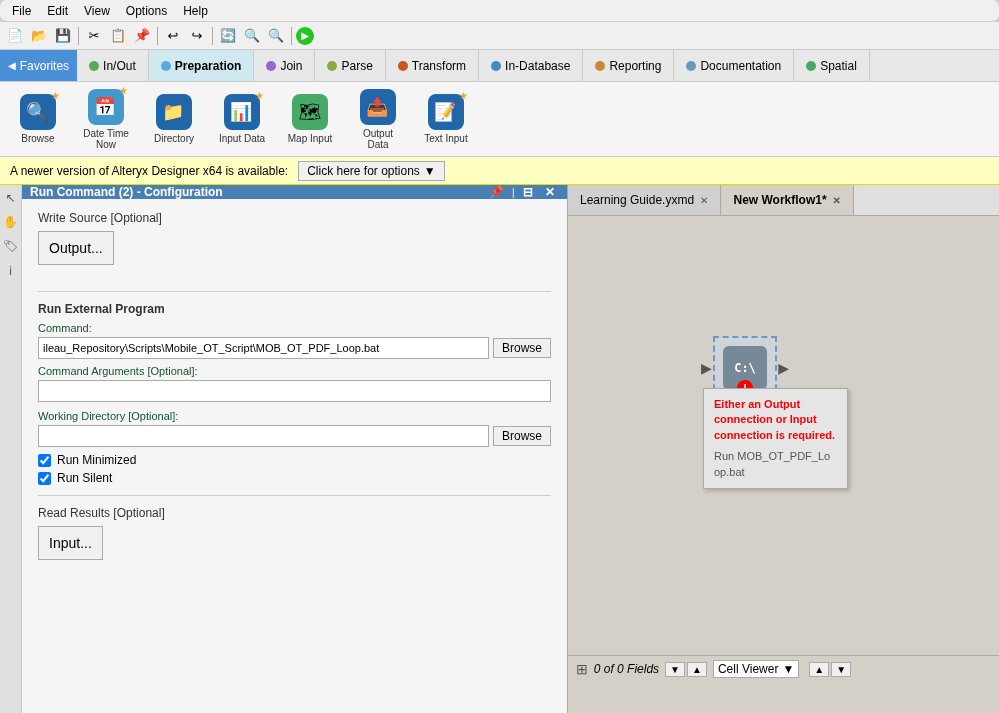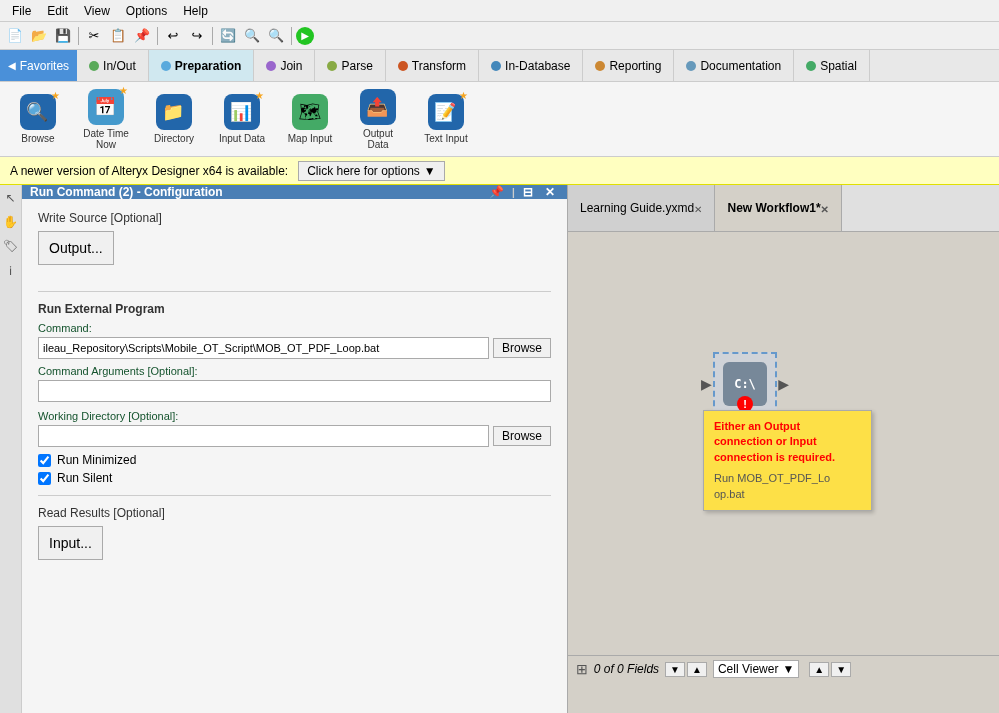--- a/index.html
+++ b/index.html
@@ -6,20 +6,21 @@
     body { font-family: 'Segoe UI', Arial, sans-serif; font-size: 12px; background: #d4d0c8; overflow: hidden; width: 999px; height: 713px; }
 
     
     .menu-bar {
       background: #f0f0f0;
       display: flex;
       align-items: center;
       height: 22px;
       padding: 0 4px;
       border-bottom: 1px solid #ccc;
+      border-radius: 7px;
     }
     .menu-item {
       padding: 2px 8px;
       cursor: pointer;
       font-size: 12px;
     }
 
     
     .toolbar {
       background: #f0f0f0;
@@ -169,24 +170,24 @@
     }
 
     
     .workflow-tabs {
       display: flex;
       background: #e0e0e0;
       border-bottom: 1px solid #aaa;
       align-items: center;
     }
     .workflow-tab {
-      padding: 16px 12px;
+      padding: 8px 12px;
       font-size: 12px; cursor: pointer;
       border-right: 1px solid #aaa;
-      display: flex; align-items: flex-end; gap: 0;
+      display: flex; align-items: center; gap: 6px;
       background: #d0d0d0;
     }
     .workflow-tab.active { background: #d4d0c8; font-weight: bold; }
     .workflow-tab-close { font-size: 10px; color: #555; cursor: pointer; }
 
     
     .canvas-area {
       flex: 1;
       background: #d4d0c8;
       position: relative;
@@ -231,26 +232,26 @@
     }
     .connector-arrow { color: #555; font-size: 14px; }
     .node-connector-right {
       position: absolute;
       right: -14px; top: 50%; transform: translateY(-50%);
     }
 
     
     .error-tooltip {
       position: absolute;
-      top: 178px;
+      top: 172px;
       left: 135px;
-      background: #fde047;
+      background: #e5e5e5;
       border: 1px solid #aaa;
       padding: 8px 10px;
-      width: 169px;
+      width: 145px;
       font-size: 11px;
       box-shadow: 2px 2px 4px rgba(0,0,0,0.2);
     }
     .error-text { color: red; font-weight: bold; margin-bottom: 6px; line-height: 1.4; }
     .error-subtext { color: #555; font-size: 11px; line-height: 1.4; }
 
     
     .results-bar {
       background: #d4d0c8;
       border-top: 1px solid #aaa;

